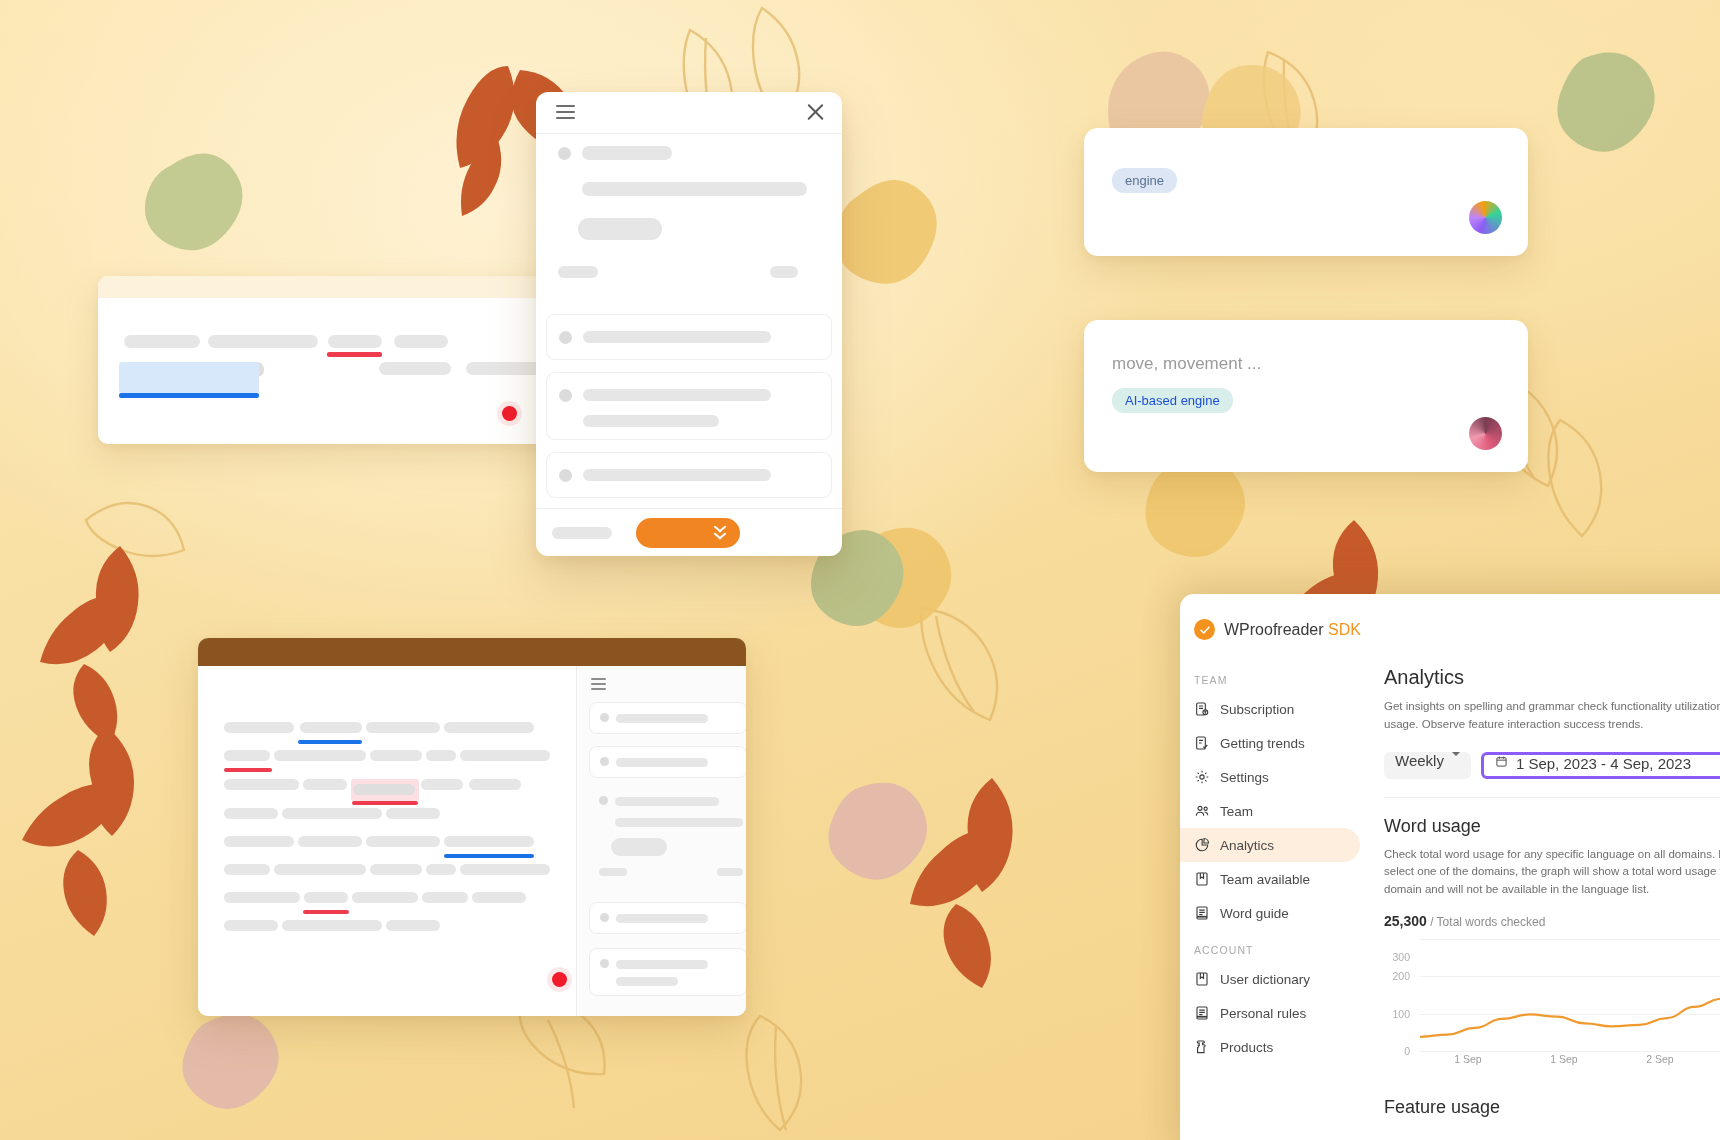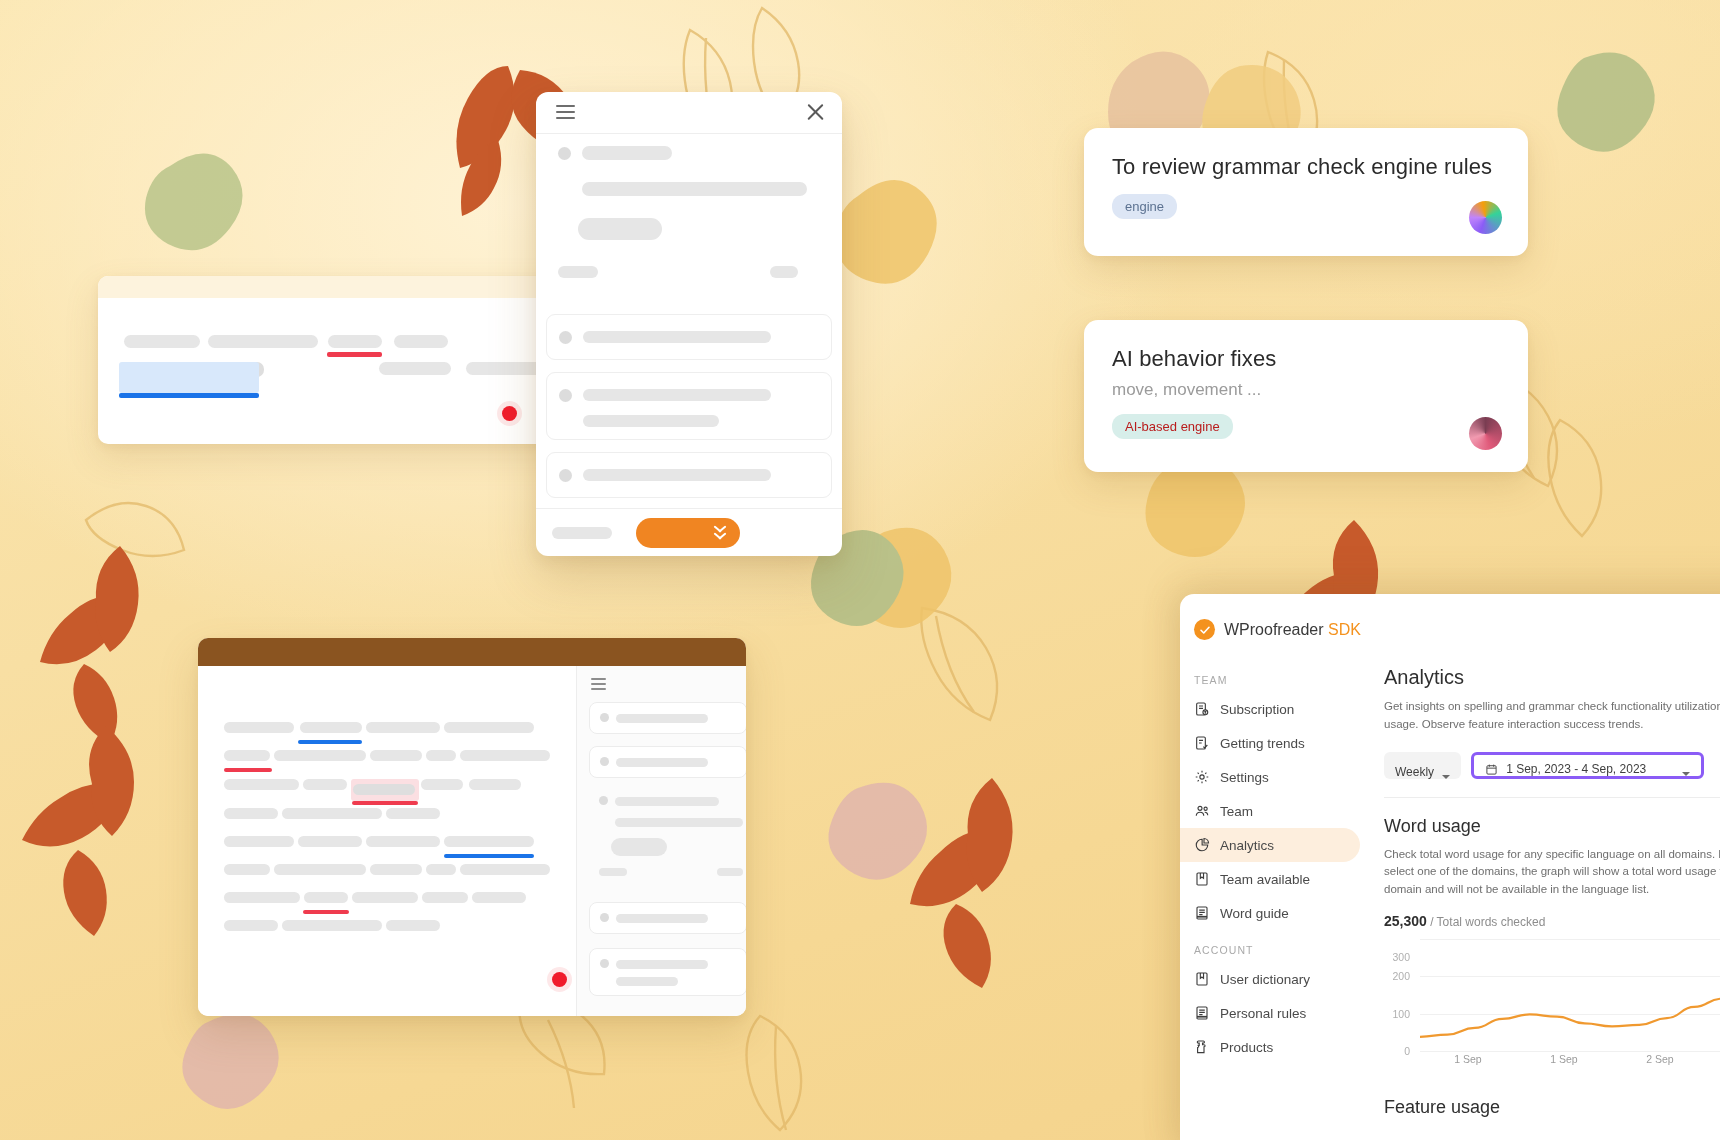--- a/index.html
+++ b/index.html
@@ -127,21 +127,21 @@
   .task-card { padding: 26px 28px 22px 28px; }
   #task1 { left: 1084px; top: 128px; width: 444px; height: 128px; }
   #task2 { left: 1084px; top: 320px; width: 444px; height: 152px; }
   .task-title { font-size: 22px; color: #2b2b2b; letter-spacing: .1px; }
   .task-sub { font-size: 17px; color: #9b9b9b; margin-top: 8px; }
   .tag {
     display: inline-block; margin-top: 14px; padding: 5px 13px;
     border-radius: 12px; font-size: 13px;
   }
   .tag.blue { background: #dde6f5; color: #5c7291; }
-  .tag.teal { background: #d7eeea; color: #b91c1c; }
+  .tag.teal { background: #d7eeea; color: #1d4ed8; }
   .avatar {
     position: absolute; right: 26px; bottom: 22px; width: 33px; height: 33px; border-radius: 50%;
   }
   #av1 { background: conic-gradient(from 200deg, #8b5cf6 0deg, #c084fc 70deg, #f59e0b 150deg, #34d399 230deg, #8b5cf6 360deg); }
   #av2 { background: conic-gradient(from 160deg, #e05a7a 0deg, #f19ab0 90deg, #7a3d52 200deg, #e05a7a 360deg); }
 
   
   #dash {
     position: absolute; left: 1180px; top: 594px; width: 700px; height: 560px;
     background: #fff; border-radius: 14px 0 0 0;
@@ -168,23 +168,23 @@
   }
   .nav-item.active { background: #fdeedd; }
   .nav-item .ic { width: 16px; height: 16px; flex: 0 0 16px; color: #3d3d3d; }
   .nav-item .ic svg { width: 16px; height: 16px; display: block; }
 
   #dash-main { position: absolute; left: 190px; top: 66px; right: 0; bottom: 0; padding: 0 0 0 14px; }
   .d-h1 { font-size: 20px; color: #2f2f2f; margin-top: 6px; }
   .d-p { font-size: 11.5px; color: #6f6f6f; line-height: 1.55; margin-top: 9px; max-width: 430px; }
   .d-controls { display: flex; gap: 10px; margin-top: 18px; align-items: center; }
   .ctl {
-    display: flex; align-items: flex-end; gap: 8px;
+    display: flex; align-items: flex-start; gap: 8px;
     height: 27px; padding: 0 11px; border-radius: 6px;
-    font-size: 12px; color: #3f3f3f; background: #f3f3f3;
+    font-size: 15px; color: #3f3f3f; background: #f3f3f3;
   }
   .ctl.bordered { background: #fff; border: 3px solid #8b5cf6; }
   .ctl .caret { width: 0; height: 0; border-left: 4px solid transparent; border-right: 4px solid transparent; border-top: 4.5px solid #6a6a6a; }
   .ctl .cal svg { width: 13px; height: 13px; display: block; }
   .d-sep { height: 1px; background: #ededed; margin: 18px 0 0 0; }
   .d-h2 { font-size: 18px; color: #2f2f2f; margin-top: 18px; }
   .d-stat { margin-top: 14px; font-size: 12px; color: #8d8d8d; }
   .d-stat b { font-size: 14px; color: #2f2f2f; }
 
   
@@ -413,27 +413,25 @@
     <div class="bl-item" style="top:282px; height:48px;">
       <div class="sk dot" style="left:10px; top:10px; width:9px; height:9px;"></div>
       <div class="sk" style="left:26px; top:11px; width:92px; height:9px;"></div>
       <div class="sk" style="left:26px; top:28px; width:62px; height:9px;"></div>
     </div>
   </div>
 </div>
 <div id="bl-dot"></div>
 
 <div class="card task-card" id="task1">
-  <div class="task-title">To review grammar check engine rules</div>
   <div class="tag blue">engine</div>
   <div class="avatar" id="av1"></div>
 </div>
 
 <div class="card task-card" id="task2">
-  <div class="task-title">AI behavior fixes</div>
   <div class="task-sub">move, movement ...</div>
   <div class="tag teal">AI-based engine</div>
   <div class="avatar" id="av2"></div>
 </div>
 
 <div id="dash">
 
   <div id="dash-logo">
     <span class="mark">
       <svg viewBox="0 0 24 24" fill="none" stroke="#ffffff" stroke-width="3.2" stroke-linecap="round" stroke-linejoin="round">

